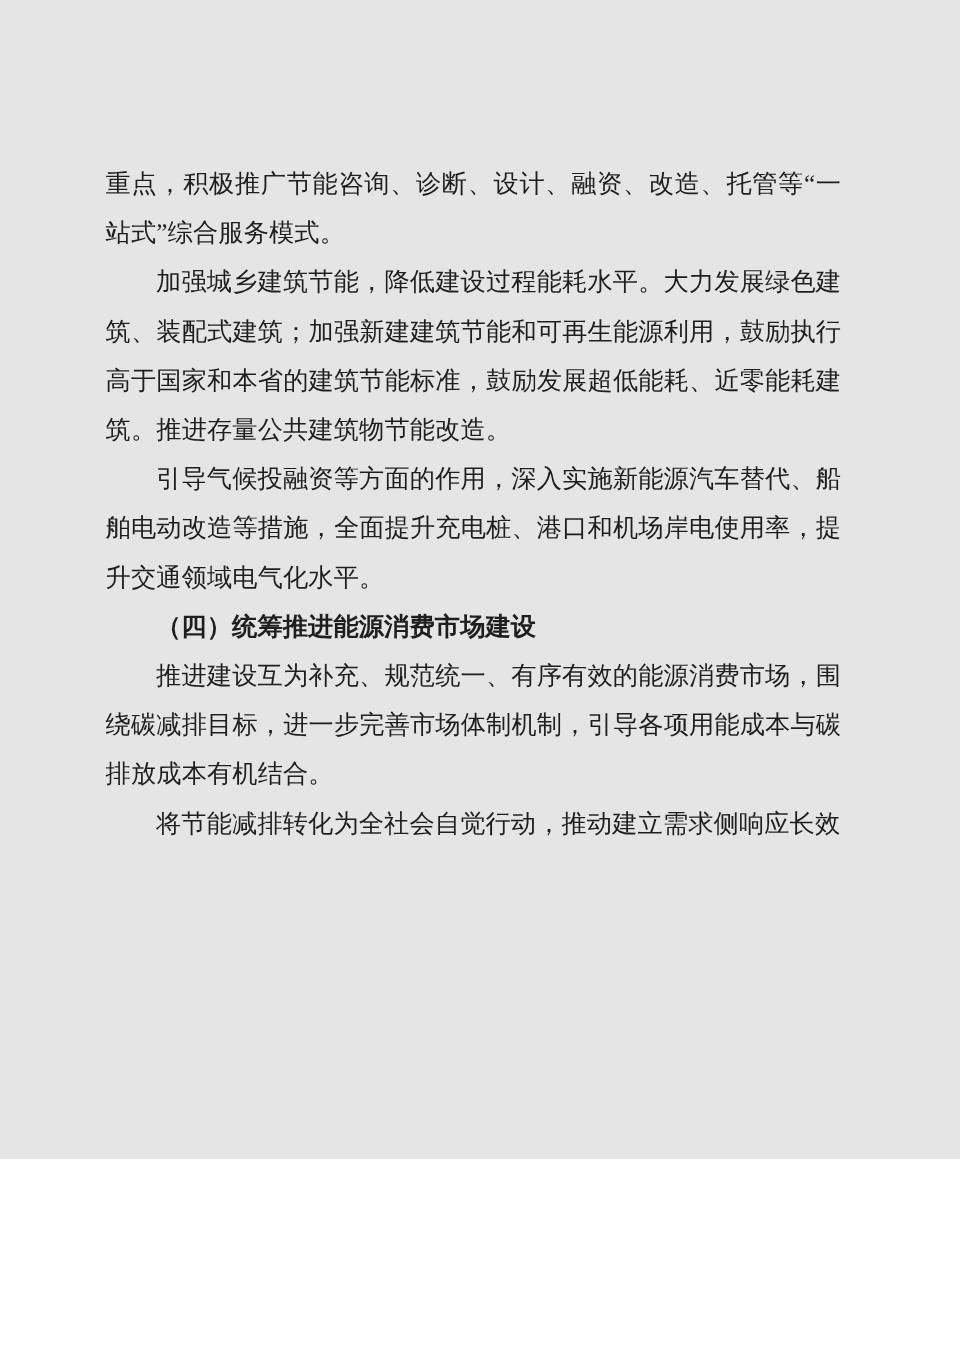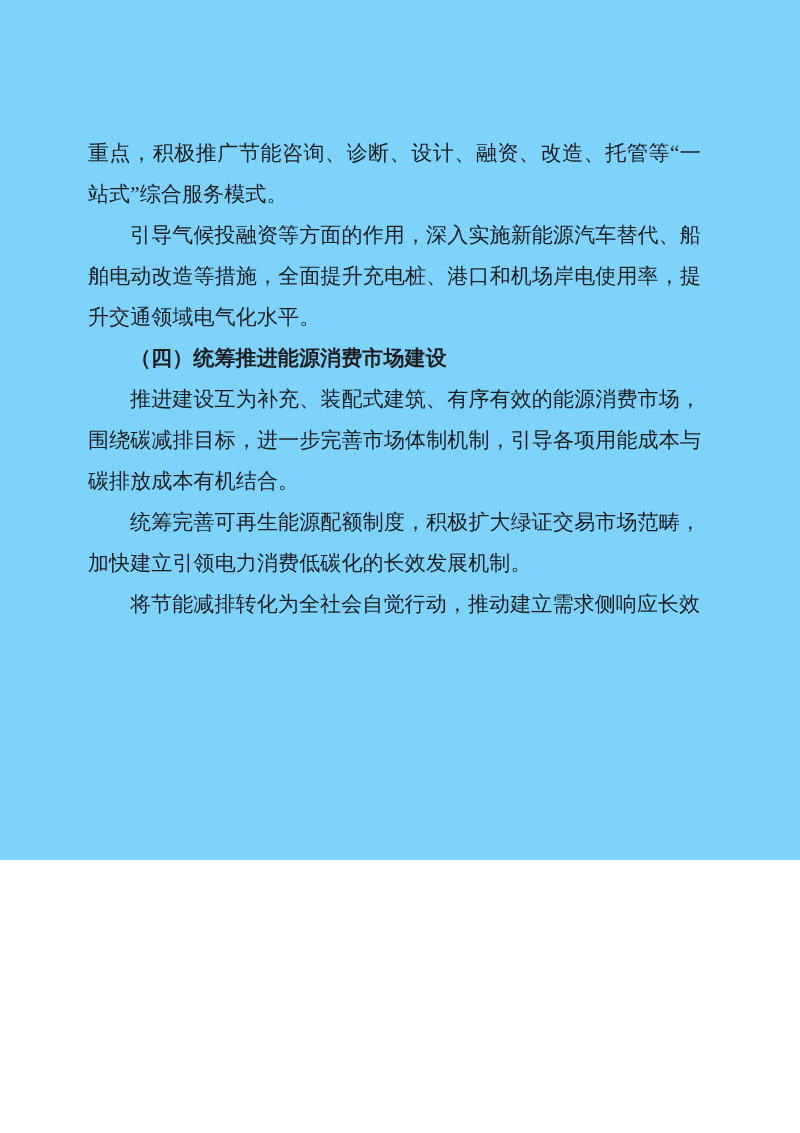--- a/index.html
+++ b/index.html
@@ -3,22 +3,22 @@
 <meta charset="utf-8">
 <style>
   html, body {
     margin: 0;
     padding: 0;
     background: #ffffff;
   }
   .page {
     position: relative;
     width: 800px;
-    height: 860px;
-    background: #7dd3fc;
+    height: 966px;
+    background: #e5e5e5;
     overflow: hidden;
     font-family: "Liberation Serif", "DejaVu Serif", serif;
     color: #1e1e1e;
   }
   .content {
     position: absolute;
     left: 88px;
     top: 133px;
     width: 613px;
   }
@@ -56,24 +56,24 @@
     margin: 0 10px;
     color: #2a2a2a;
   }
 </style>
 </head>
 <body>
 
 <div class="page">
   <div class="content">
     <p class="para continuation">重点，积极推广节能咨询、诊断、设计、融资、改造、托管等“一站式”综合服务模式。</p>
+    <p class="para">加强城乡建筑节能，降低建设过程能耗水平。大力发展绿色建筑、装配式建筑；加强新建建筑节能和可再生能源利用，鼓励执行高于国家和本省的建筑节能标准，鼓励发展超低能耗、近零能耗建筑。推进存量公共建筑物节能改造。</p>
     <p class="para">引导气候投融资等方面的作用，深入实施新能源汽车替代、船舶电动改造等措施，全面提升充电桩、港口和机场岸电使用率，提升交通领域电气化水平。</p>
     <p class="para heading">（四）统筹推进能源消费市场建设</p>
-    <p class="para">推进建设互为补充、装配式建筑、有序有效的能源消费市场，围绕碳减排目标，进一步完善市场体制机制，引导各项用能成本与碳排放成本有机结合。</p>
-    <p class="para">统筹完善可再生能源配额制度，积极扩大绿证交易市场范畴，加快建立引领电力消费低碳化的长效发展机制。</p>
+    <p class="para">推进建设互为补充、规范统一、有序有效的能源消费市场，围绕碳减排目标，进一步完善市场体制机制，引导各项用能成本与碳排放成本有机结合。</p>
     <p class="para">将节能减排转化为全社会自觉行动，推动建立需求侧响应长效</p>
   </div>
 
   <div class="footer">
     <span class="dash">—</span>
     <span class="page-num">40</span>
     <span class="dash">—</span>
   </div>
 </div>
 

